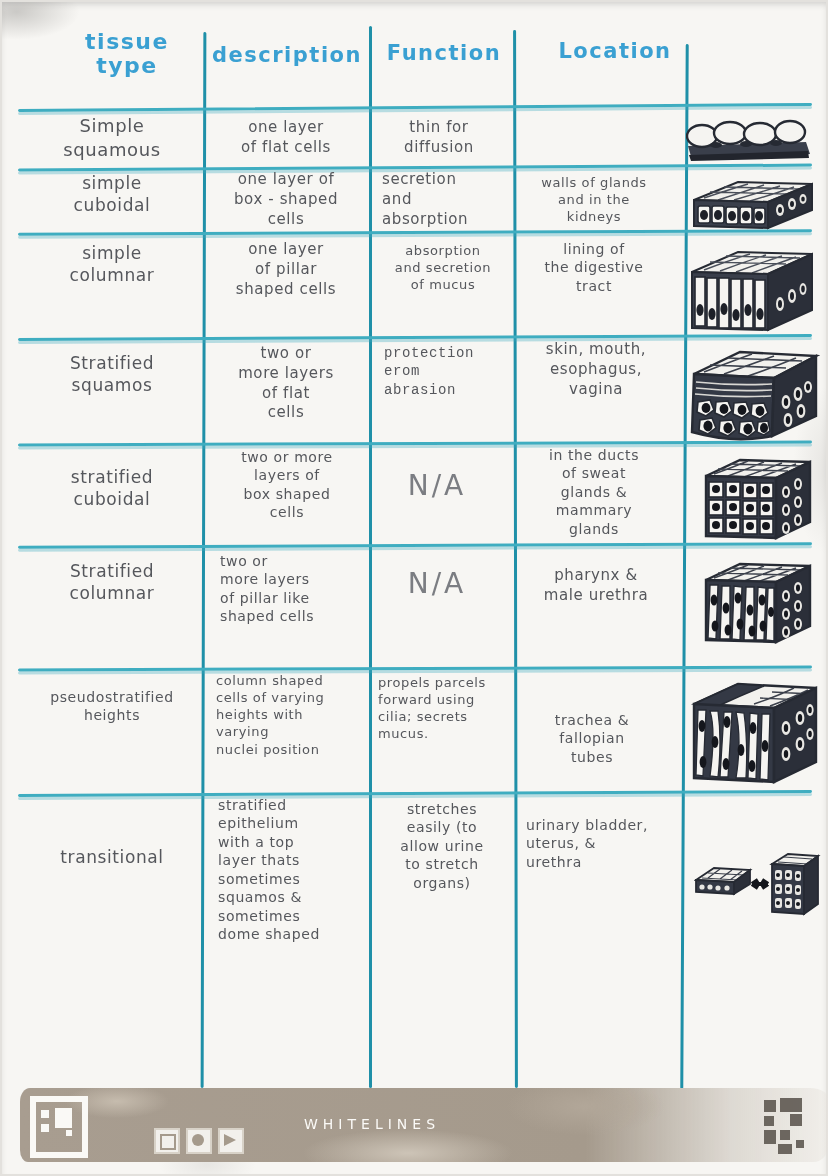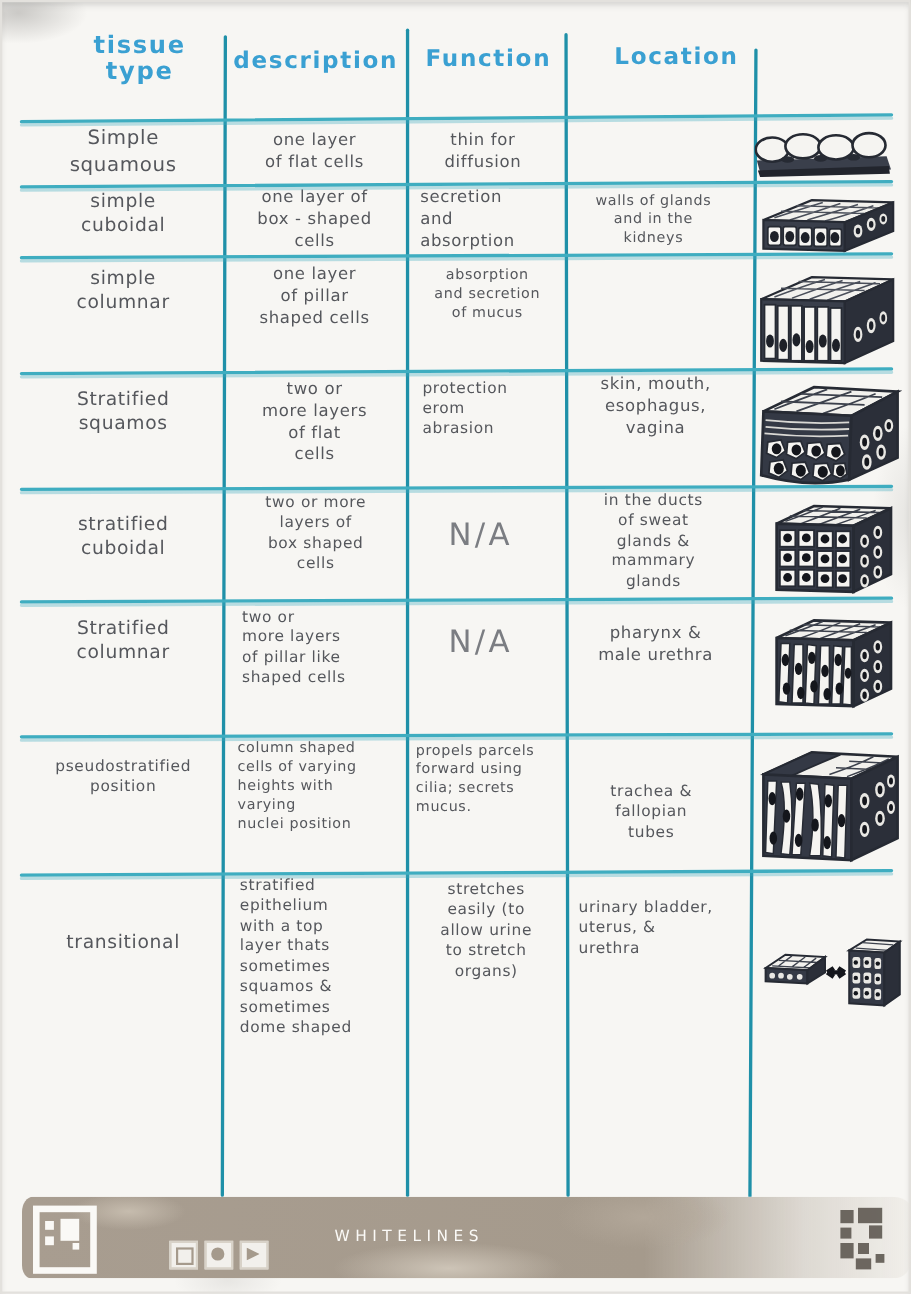--- a/index.html
+++ b/index.html
@@ -80,28 +80,31 @@
 kidneys</div>
 
   <div class="cell" style="left:28px;top:242px;width:168px;font-size:17px;">simple
 columnar</div>
   <div class="cell" style="left:206px;top:240px;width:160px;font-size:15px;">one layer
 of pillar
 shaped cells</div>
   <div class="cell" style="left:372px;top:242px;width:142px;font-size:13px;">absorption
 and secretion
 of mucus</div>
+  <div class="cell" style="left:514px;top:240px;width:160px;font-size:14px;">lining of
+the digestive
+tract</div>
 
   <div class="cell" style="left:28px;top:352px;width:168px;font-size:17px;">Stratified
 squamos</div>
   <div class="cell" style="left:206px;top:344px;width:160px;font-size:15px;">two or
 more layers
 of flat
 cells</div>
-  <div class="cell" style="left:374px;top:344px;width:138px;font-size:14px;text-align:left;padding-left:10px;">protection
+  <div class="cell" style="left:374px;top:344px;width:138px;font-size:14px;text-align:left;padding-left:10px;font-family:Liberation Mono, monospace;">protection
 erom
 abrasion</div>
   <div class="cell" style="left:516px;top:340px;width:160px;font-size:15px;">skin, mouth,
 esophagus,
 vagina</div>
 
   <div class="cell" style="left:28px;top:466px;width:168px;font-size:17px;">stratified
 cuboidal</div>
   <div class="cell" style="left:206px;top:448px;width:162px;font-size:14px;">two or more
 layers of
@@ -118,21 +121,21 @@
 columnar</div>
   <div class="cell" style="left:206px;top:552px;width:162px;font-size:14px;text-align:left;padding-left:14px;">two or
 more layers
 of pillar like
 shaped cells</div>
   <div class="cell na" style="left:372px;top:566px;width:130px;font-size:28px;">N/A</div>
   <div class="cell" style="left:516px;top:566px;width:160px;font-size:15px;">pharynx &amp;
 male urethra</div>
 
   <div class="cell" style="left:22px;top:688px;width:180px;font-size:14px;">pseudostratified
-position</div>
+heights</div>
   <div class="cell" style="left:204px;top:672px;width:164px;font-size:13px;text-align:left;padding-left:12px;">column shaped
 cells of varying
 heights with
 varying
 nuclei position</div>
   <div class="cell" style="left:372px;top:674px;width:142px;font-size:13px;text-align:left;padding-left:6px;">propels parcels
 forward using
 cilia; secrets
 mucus.</div>
   <div class="cell" style="left:516px;top:684px;width:152px;font-size:14px;margin-top:27px;">trachea &amp;

